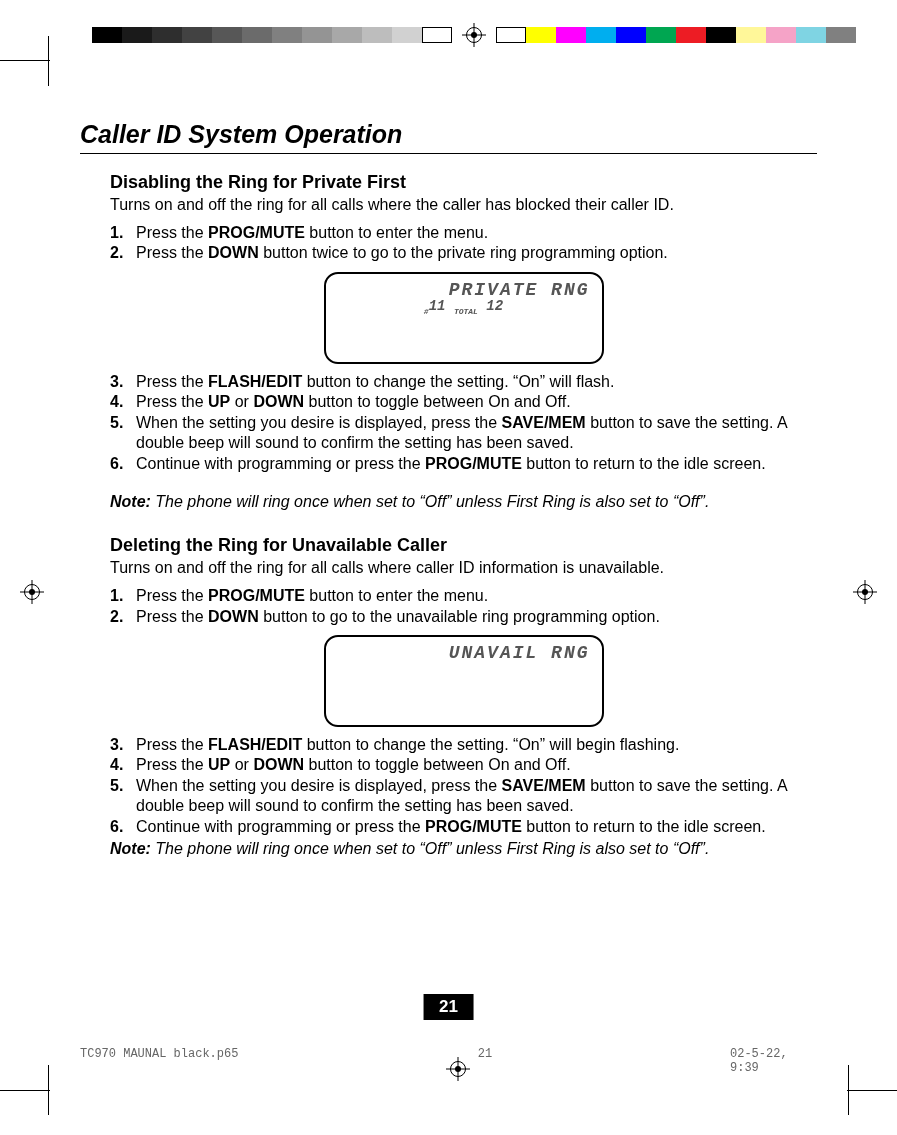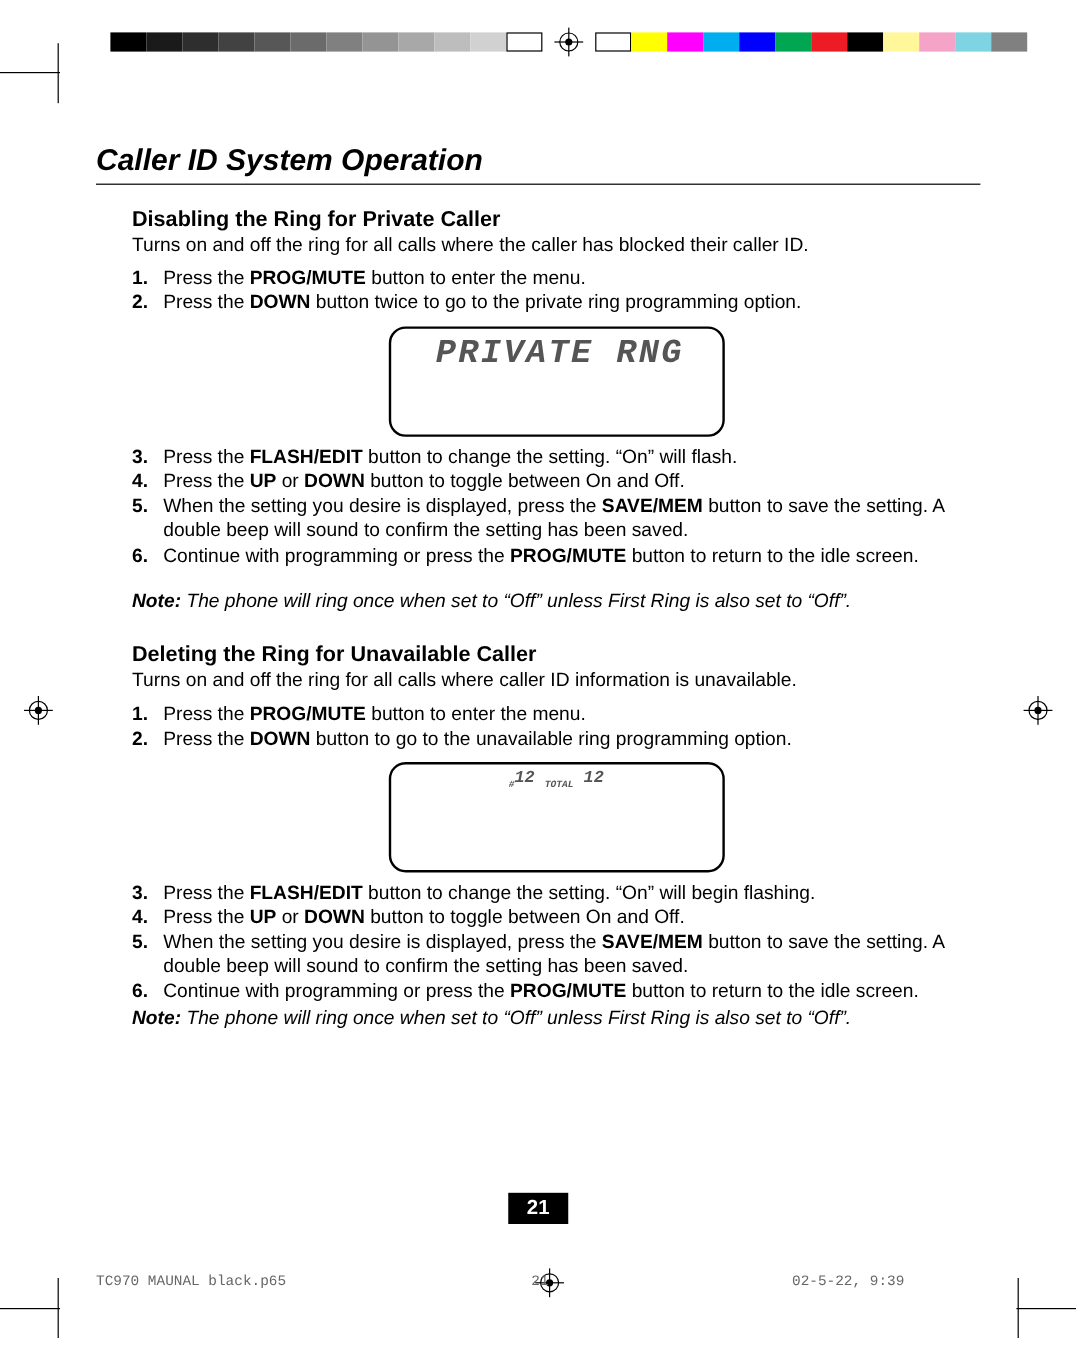--- a/index.html
+++ b/index.html
@@ -120,26 +120,26 @@
     border: 2px solid #000;
     border-radius: 14px;
     margin: 8px auto 8px auto;
     padding: 6px 12px 4px 12px;
     box-sizing: border-box;
     font-family: "Courier New", monospace;
     text-align: center;
     position: relative;
   }
   .lcd .lcd-title {
-    font-size: 28px;
+    font-size: 18px;
     font-style: italic;
     font-weight: bold;
     letter-spacing: 2px;
     color: #555;
-    text-align: center;
+    text-align: right;
     padding-left: 6px;
   }
   .lcd .lcd-val {
     font-size: 22px;
     font-style: italic;
     font-weight: bold;
     letter-spacing: 2px;
     color: #555;
     margin-top: -2px;
   }
@@ -165,20 +165,21 @@
   }
   .footer {
     position: absolute;
     bottom: 60px;
     left: 80px;
     right: 80px;
     font-family: "Courier New", monospace;
     font-size: 12px;
     color: #666;
     display: flex;
+    gap: 35px;
   }
   .footer .f1 { flex: 0 0 280px; }
   .footer .f2 { flex: 0 0 180px; text-align: center; }
   .footer .f3 { flex: 1; text-align: left; padding-left: 120px; }
 </style>
 </head>
 <body>
 
 <div class="page">
 
@@ -223,30 +224,35 @@
     </div>
   <div class="side-reg right reg-mark">
       <div class="circ"></div>
       <div class="dot"></div>
     </div>
 
   <div class="content">
     <h1 class="title">Caller ID System Operation</h1>
 
     <div class="section">
-      <h2>Disabling the Ring for Private Caller</h2>
+      <h2>Disabling the Ring for Private First</h2>
       <p class="lead">Turns on and off the ring for all calls where the caller has blocked their caller ID.</p>
 
       <ol class="steps" id="s1a">
           <li><span class="num">1.</span>Press the <span class="b">PROG/MUTE</span> button to enter the menu.</li>
           <li><span class="num">2.</span>Press the <span class="b">DOWN</span> button twice to go to the private ring programming option.</li>
         </ol>
 
       <div class="lcd">
         <div class="lcd-title">PRIVATE RNG</div>
+        <div class="lcd-row">
+          <span class="tiny">#</span><span>11</span>
+          <span class="tiny">TOTAL</span>
+          <span>12</span>
+        </div>
       </div>
 
       <ol class="steps" id="s1b">
           <li><span class="num">3.</span>Press the <span class="b">FLASH/EDIT</span> button to change the setting. “On” will flash.</li>
           <li><span class="num">4.</span>Press the  <span class="b">UP</span>  or  <span class="b">DOWN</span>  button to toggle between On and Off.</li>
           <li><span class="num">5.</span>When the setting you desire is displayed, press the <span class="b">SAVE/MEM</span> button to save the setting. A double beep will sound to confirm the setting has been saved.</li>
           <li><span class="num">6.</span>Continue with programming or press the <span class="b">PROG/MUTE</span> button to return to the idle screen.</li>
         </ol>
 
       <p class="note">
@@ -257,25 +263,21 @@
     <div class="section" style="margin-top:22px;">
       <h2>Deleting the Ring for Unavailable Caller</h2>
       <p class="lead">Turns on and off the ring for all calls where caller ID information is unavailable.</p>
 
       <ol class="steps" id="s2a">
           <li><span class="num">1.</span>Press the <span class="b">PROG/MUTE</span> button to enter the menu.</li>
           <li><span class="num">2.</span>Press the <span class="b">DOWN</span> button to go to the unavailable ring programming option.</li>
         </ol>
 
       <div class="lcd">
-        <div class="lcd-row">
-          <span class="tiny">#</span><span>12</span>
-          <span class="tiny">TOTAL</span>
-          <span>12</span>
-        </div>
+        <div class="lcd-title">UNAVAIL RNG</div>
       </div>
 
       <ol class="steps" id="s2b">
           <li><span class="num">3.</span>Press the <span class="b">FLASH/EDIT</span> button to change the setting. “On” will begin flashing.</li>
           <li><span class="num">4.</span>Press the <span class="b">UP</span> or <span class="b">DOWN</span> button to toggle between On and Off.</li>
           <li><span class="num">5.</span>When the setting you desire is displayed, press the <span class="b">SAVE/MEM</span> button to save the setting. A double beep will sound to confirm the setting has been saved.</li>
           <li><span class="num">6.</span>Continue with programming or press the <span class="b">PROG/MUTE</span> button to return to the idle screen.</li>
         </ol>
 
       <p class="note" style="margin-top:2px;">

